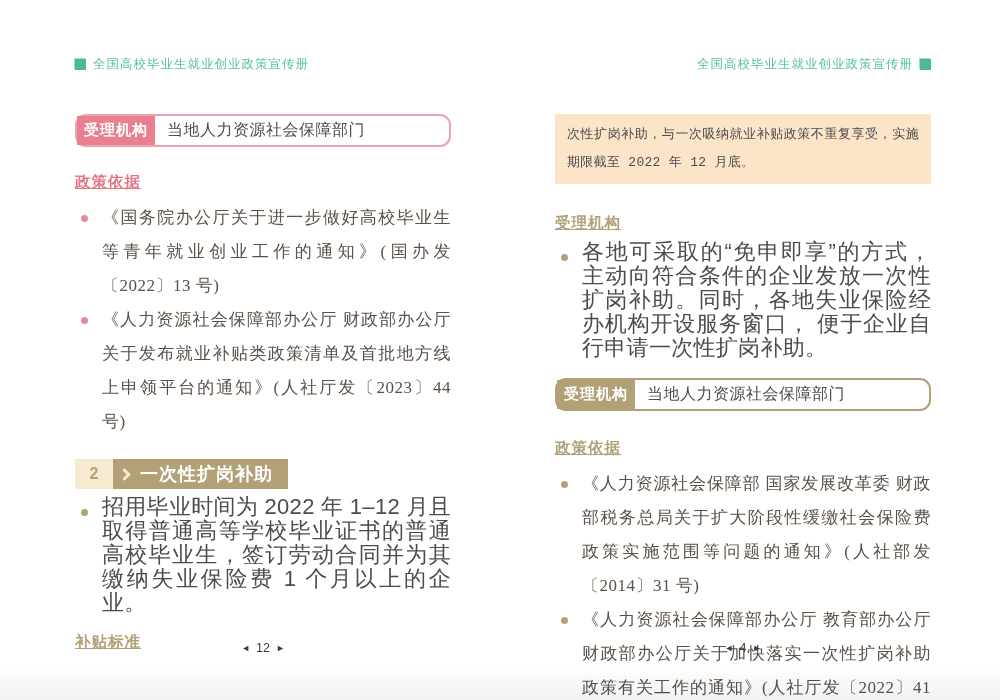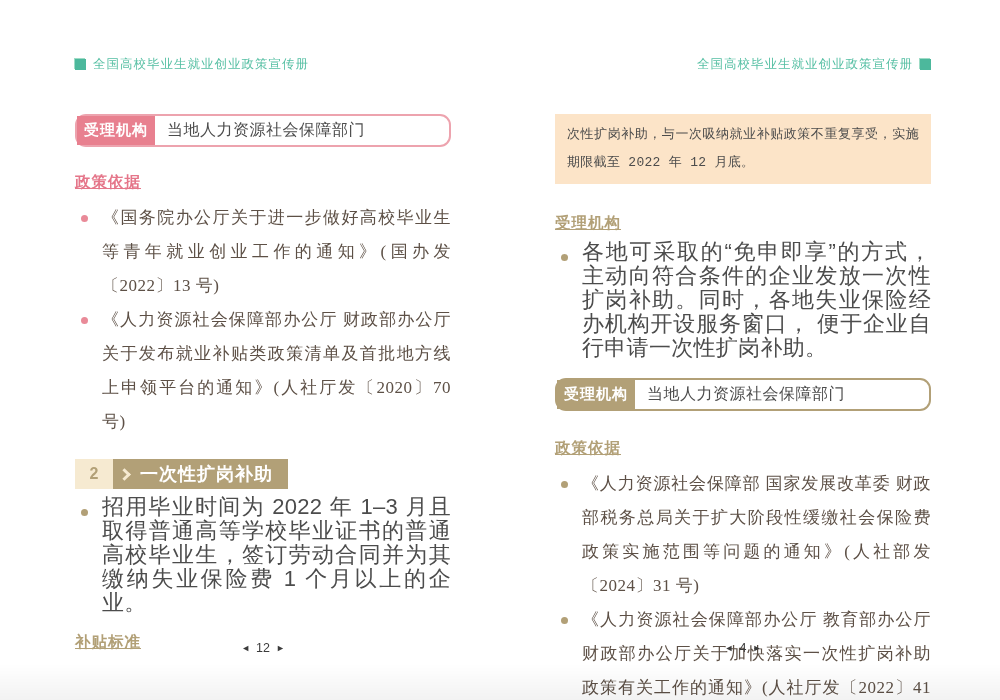--- a/index.html
+++ b/index.html
@@ -96,32 +96,32 @@
     <span class="accept-value">当地人力资源社会保障部门</span>
   </div>
 
   <h3 class="sec-title pink-text mt24">政策依据</h3>
   <div class="li serif mt8">
     <span class="dot pink-dot"></span>
     <p>《国务院办公厅关于进一步做好高校毕业生等青年就业创业工作的通知》(国办发〔2022〕13 号)</p>
   </div>
   <div class="li serif">
     <span class="dot pink-dot"></span>
-    <p>《人力资源社会保障部办公厅 财政部办公厅关于发布就业补贴类政策清单及首批地方线上申领平台的通知》(人社厅发〔2020〕70 号)</p>
+    <p>《人力资源社会保障部办公厅 财政部办公厅关于发布就业补贴类政策清单及首批地方线上申领平台的通知》(人社厅发〔2023〕44 号)</p>
   </div>
 
   <div class="badge">
     <span class="badge-num">2</span>
     <span class="badge-chevron"></span>
     <span class="badge-label">一次性扩岗补助</span>
   </div>
 
   <div class="li sans mt6">
     <span class="dot tan-dot"></span>
-    <p>招用毕业时间为 2022 年 1–3 月且取得普通高等学校毕业证书的普通高校毕业生，签订劳动合同并为其缴纳失业保险费 1 个月以上的企业。</p>
+    <p>招用毕业时间为 2022 年 1–12 月且取得普通高等学校毕业证书的普通高校毕业生，签订劳动合同并为其缴纳失业保险费 1 个月以上的企业。</p>
   </div>
 
   <h3 class="sec-title tan-text mt16">补贴标准</h3>
   
 
   <div class="pager">
     <span class="arrow">◄</span>
     <span class="pnum">12</span>
     <span class="arrow">►</span>
   </div>
@@ -144,21 +144,21 @@
   </div>
 
   <div class="accept-box tan mt18" style="margin-top:18px;">
     <span class="accept-label">受理机构</span>
     <span class="accept-value">当地人力资源社会保障部门</span>
   </div>
 
   <h3 class="sec-title tan-text mt26">政策依据</h3>
   <div class="li serif mt8">
     <span class="dot tan-dot"></span>
-    <p>《人力资源社会保障部 国家发展改革委 财政部税务总局关于扩大阶段性缓缴社会保险费政策实施范围等问题的通知》(人社部发〔2024〕31 号)</p>
+    <p>《人力资源社会保障部 国家发展改革委 财政部税务总局关于扩大阶段性缓缴社会保险费政策实施范围等问题的通知》(人社部发〔2014〕31 号)</p>
   </div>
   <div class="li serif">
     <span class="dot tan-dot"></span>
     <p>《人力资源社会保障部办公厅 教育部办公厅 财政部办公厅关于加快落实一次性扩岗补助政策有关工作的通知》(人社厅发〔2022〕41 号)</p>
   </div>
 
   <div class="pager">
     <span class="arrow">◄</span>
     <span class="pnum">4</span>
     <span class="arrow">►</span>

